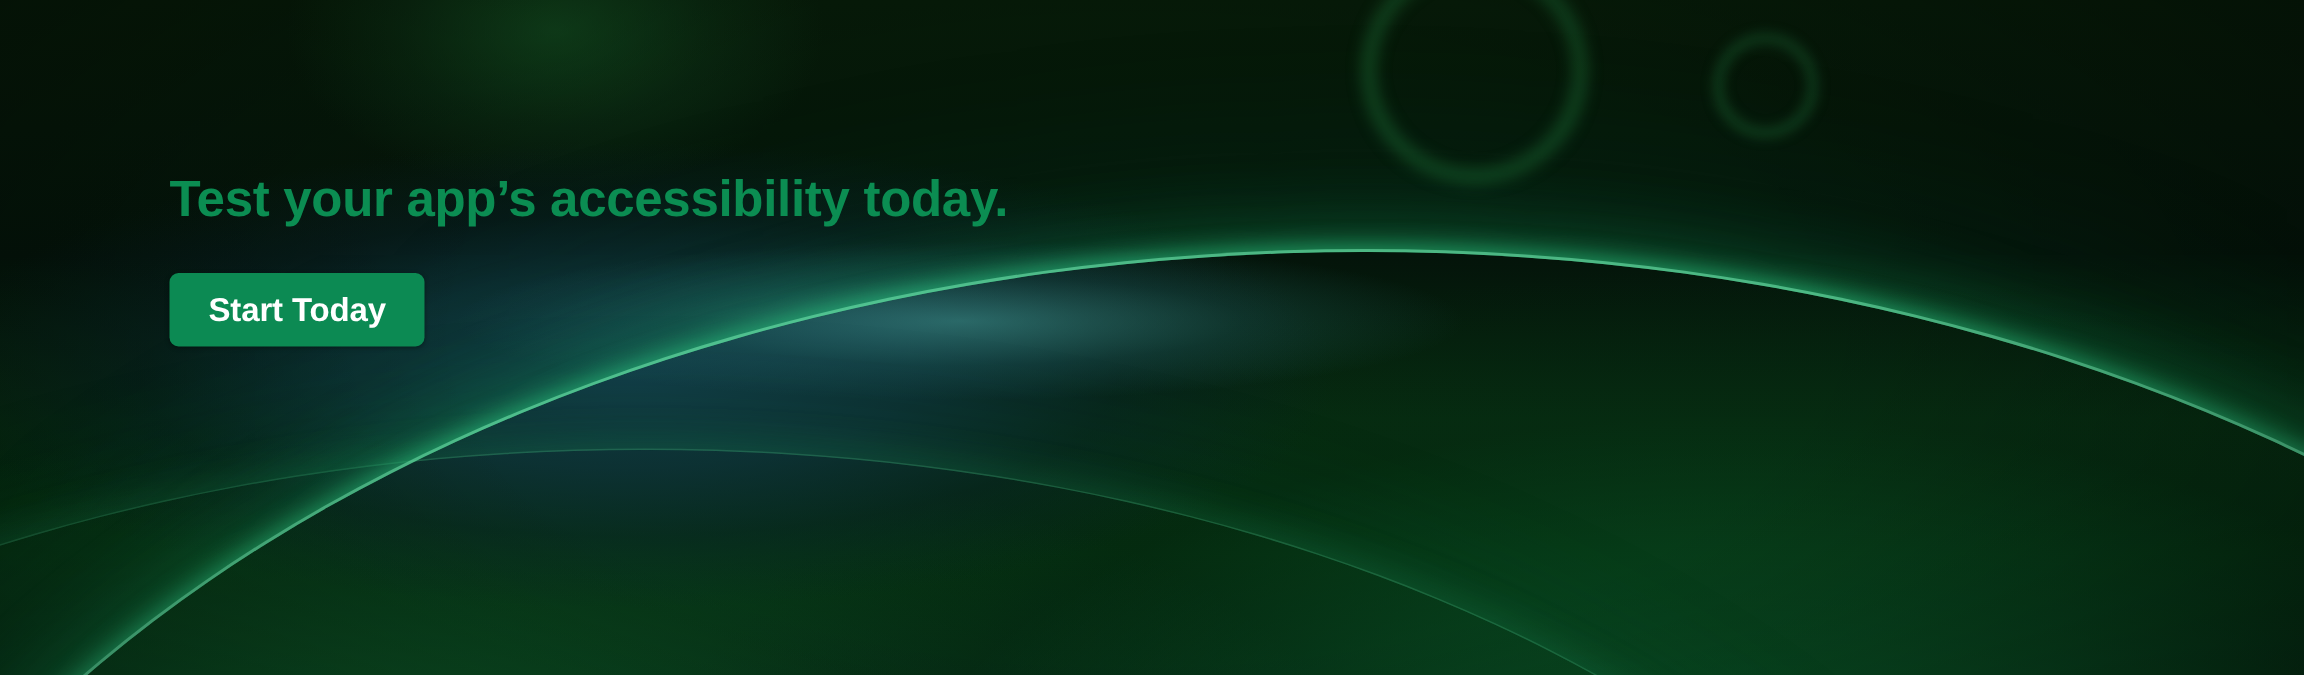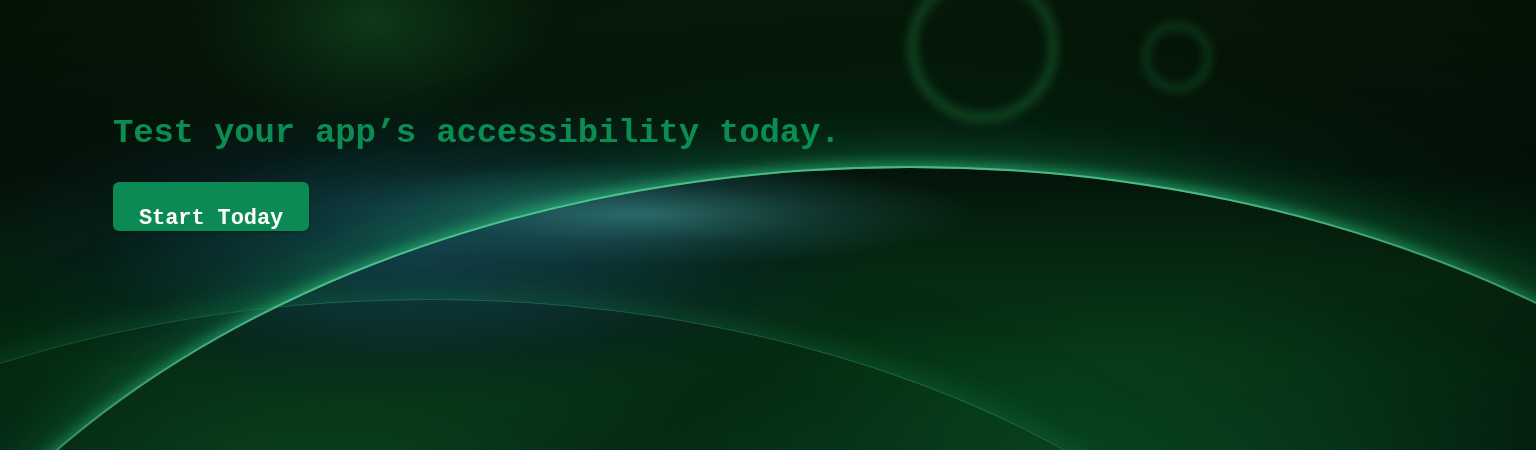--- a/index.html
+++ b/index.html
@@ -145,21 +145,20 @@
       rgba(0,0,0,0.58) 100%);
   }
 
   
   .content {
     position: relative;
     z-index: 10;
     padding-left: 113px;
     padding-top: 113px;
     max-width: 1050px;
-    font-family: Liberation Mono, monospace;
   }
 
   .headline {
     margin: 0;
     font-size: 34px;
     line-height: 40px;
     font-weight: 700;
     letter-spacing: -0.2px;
     color: #0b8d52;
   }
@@ -170,21 +169,21 @@
     line-height: 41px;
     font-weight: 400;
     letter-spacing: -0.1px;
     color: #ffffff;
     max-width: 980px;
   }
 
   .cta-button {
     display: inline-block;
     margin-top: 29px;
-    padding: 12px 26px;
+    padding: 0 26px;
     height: 49px;
     line-height: 49px;
     border: none;
     border-radius: 6px;
     background: #0c8a53;
     color: #ffffff;
     font-family: inherit;
     font-size: 22px;
     font-weight: 700;
     letter-spacing: -0.1px;

